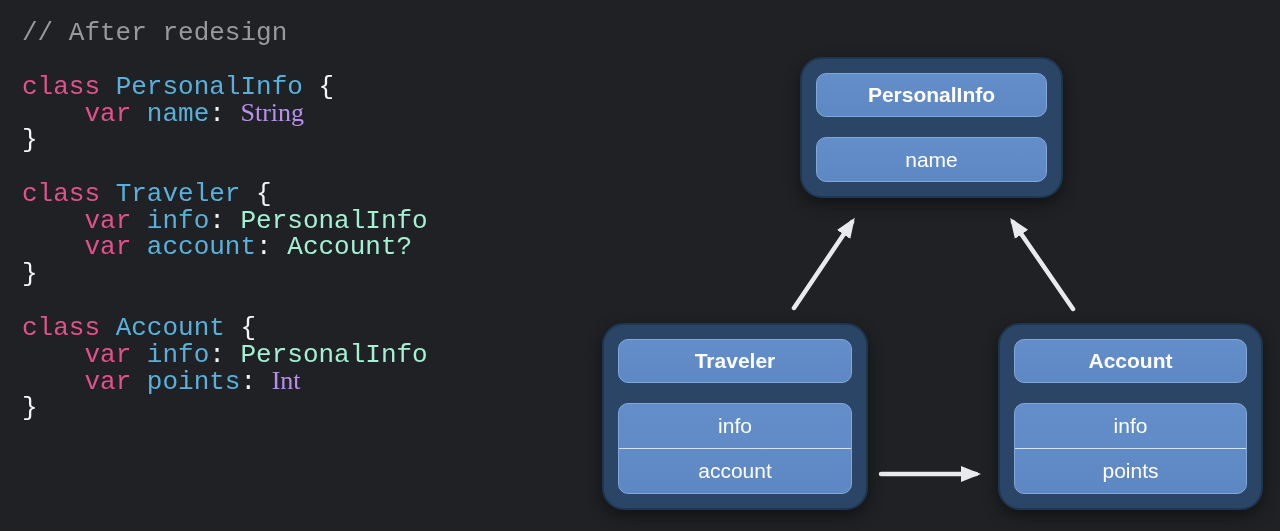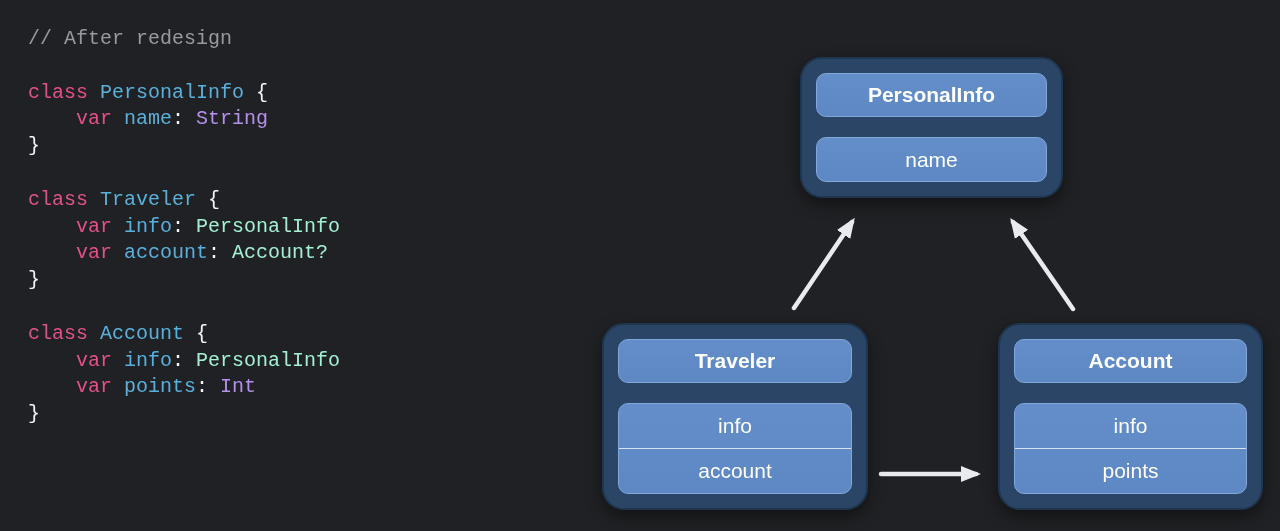--- a/index.html
+++ b/index.html
@@ -13,32 +13,32 @@
     overflow: hidden;
     background: var(--slide-bg, #202124);
     font-family: "Liberation Sans", sans-serif;
   }
 
   
   .code-block {
     position: absolute;
     left: 14px;
     top: 12px;
-    margin: 14px;
+    margin: 8px;
     font-family: "Liberation Mono", "DejaVu Sans Mono", monospace;
-    font-size: 20px;
+    font-size: 26px;
     line-height: 26.8px;
     white-space: pre;
     color: var(--code-plain, #f4f5f7);
   }
   .code-line { height: 26.8px; }
   .tok-comment { color: var(--code-comment, #97999d); }
   .tok-keyword { color: var(--code-keyword, #e2518c); font-weight: normal; }
   .tok-decl    { color: var(--code-decl, #59b1db); }
-  .tok-sdk     { color: var(--code-sdk, #b691ec); }
+  .tok-sdk     { color: var(--code-sdk, #b691ec); font-family: Liberation Serif, serif; }
   .tok-proj    { color: var(--code-proj, #a3f0d2); }
   .tok-plain   { color: var(--code-plain, #f4f5f7); }
 
   
   .node {
     position: absolute;
     box-sizing: border-box;
     background: var(--d-node_bg, #2b4566);
     border: 2px solid var(--d-node_border, #1f3650);
     border-radius: 22px;

